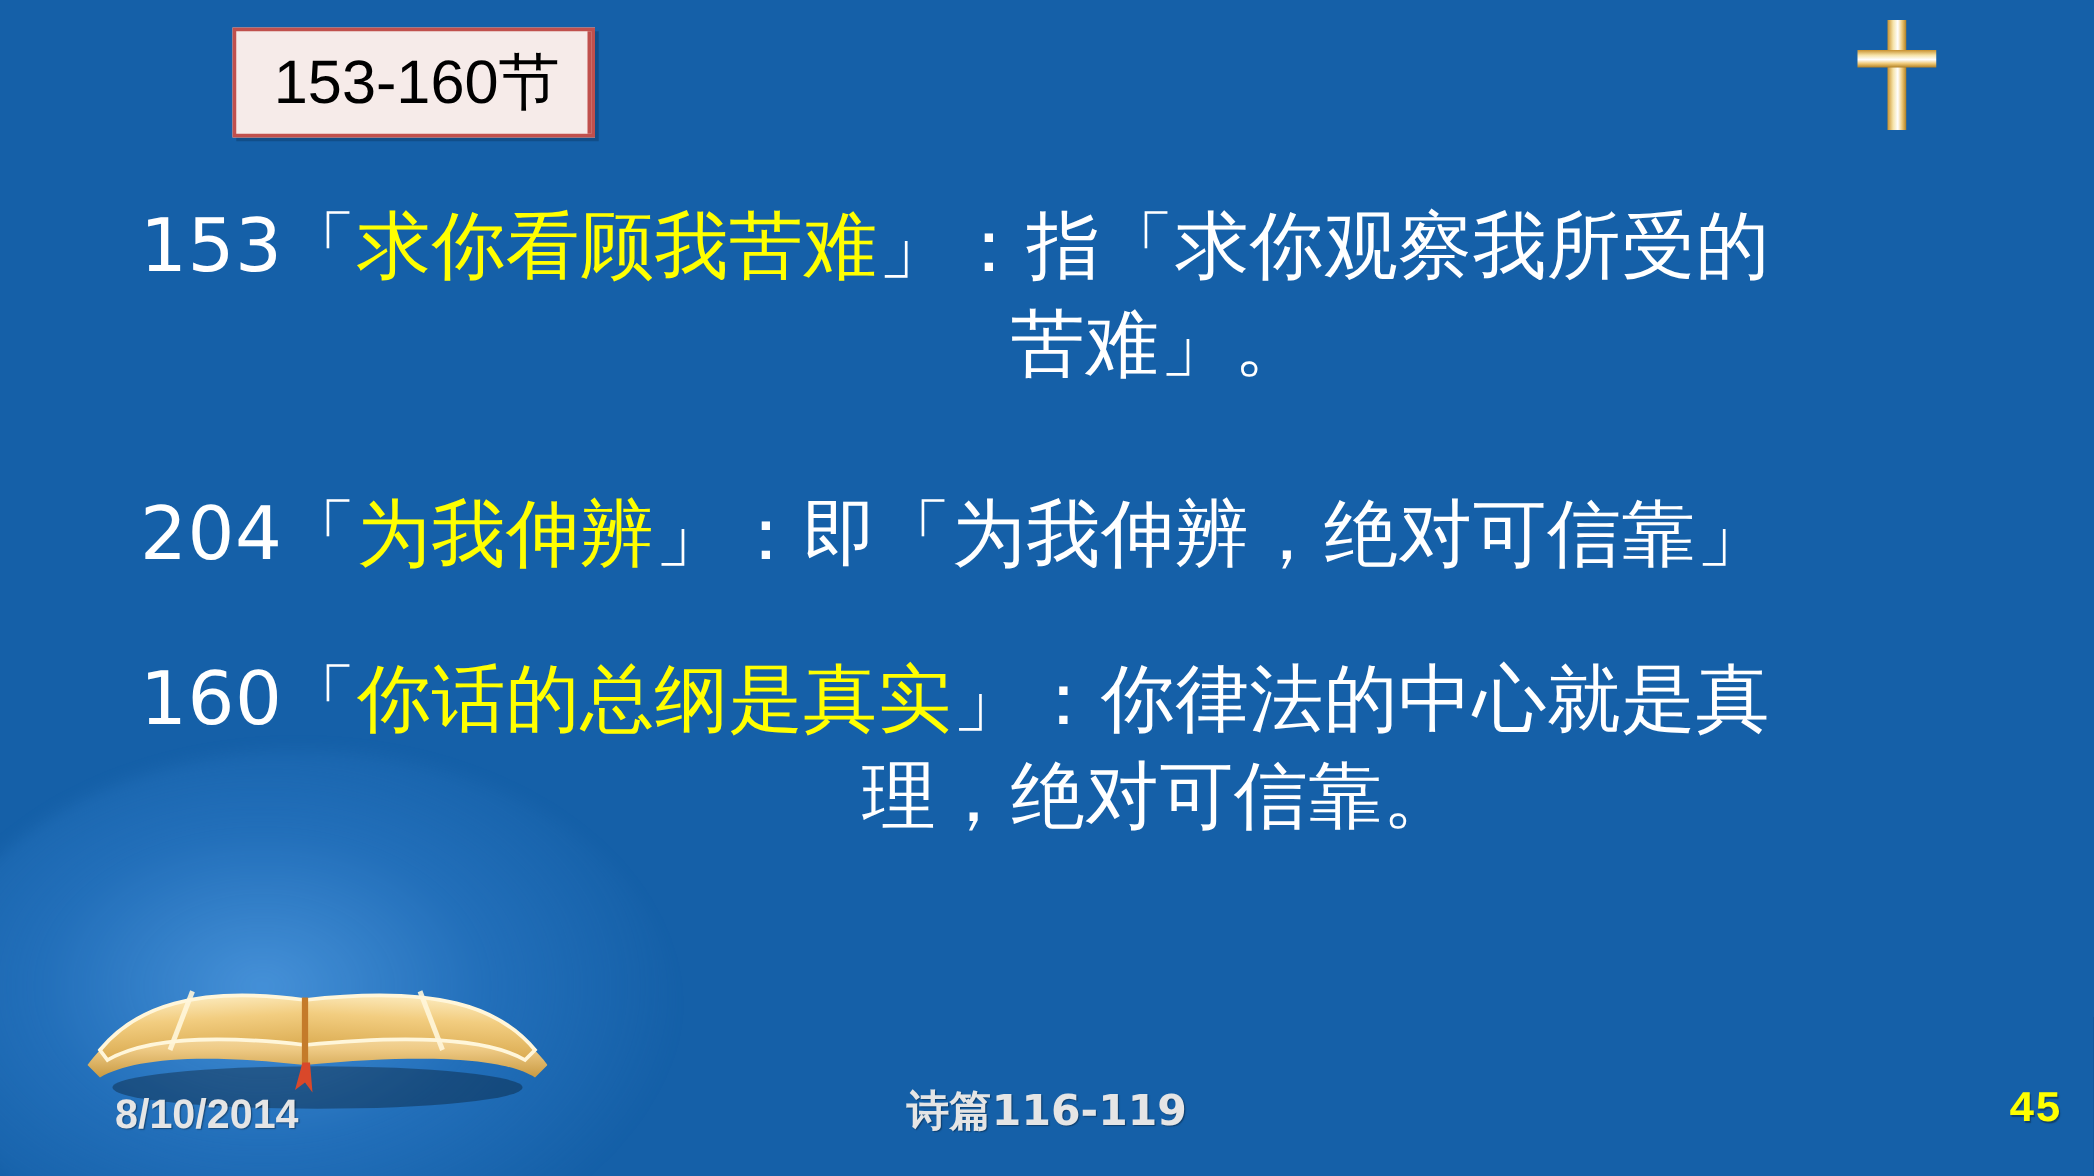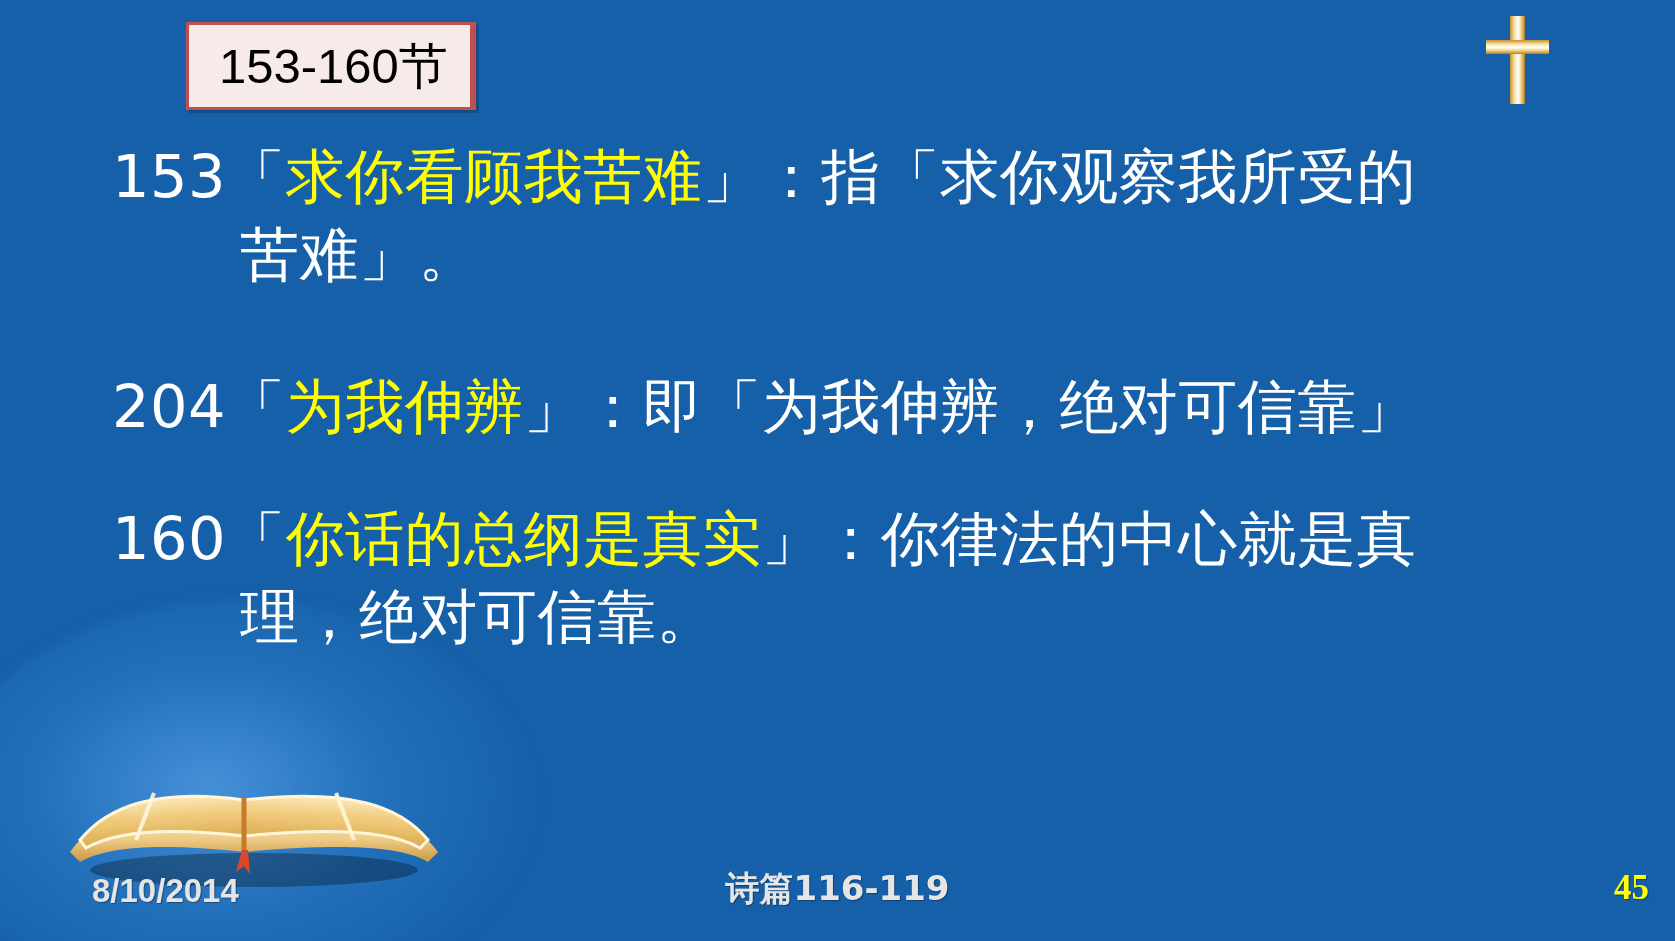--- a/index.html
+++ b/index.html
@@ -73,41 +73,42 @@
     left: 1478px;
     top: 14px;
     width: 78px;
     height: 92px;
   }
 
   
   .body-area {
     position: absolute;
     left: 0;
-    top: 138px;
+    top: 158px;
     width: 1675px;
   }
   .verse-block {
     position: relative;
     padding: 0 60px 0 112px;
     color: #ffffff;
     font-family: "DejaVu Sans", "Liberation Sans", sans-serif;
     font-size: 59px;
     line-height: 1.32;
     letter-spacing: 0.5px;
   }
   .verse-block .num {
     color: #ffffff;
   }
   .verse-block .hl {
     color: #ffff00;
   }
   .verse-block .indent-line {
     display: block;
     padding-left: 128px;
+    text-align: center;
   }
   .gap-1 { height: 74px; }
   .gap-2 { height: 54px; }
 
   
   .book {
     position: absolute;
     left: 58px;
     top: 748px;
     width: 380px;
@@ -138,21 +139,21 @@
     font-family: "DejaVu Sans", "Liberation Sans", sans-serif;
     text-shadow: 1px 1px 1px rgba(0,0,0,0.35);
   }
   .footer-page {
     position: absolute;
     right: 26px;
     top: 868px;
     color: #ffff00;
     font-size: 35px;
     font-weight: bold;
-    font-family: Liberation Serif, serif;
+    font-family: Liberation Mono, monospace;
     text-shadow: 1px 1px 1px rgba(0,0,0,0.35);
   }
 </style>
 </head>
 <body>
 
 <div class="slide">
 
   <div class="bg-glow"></div>
 

